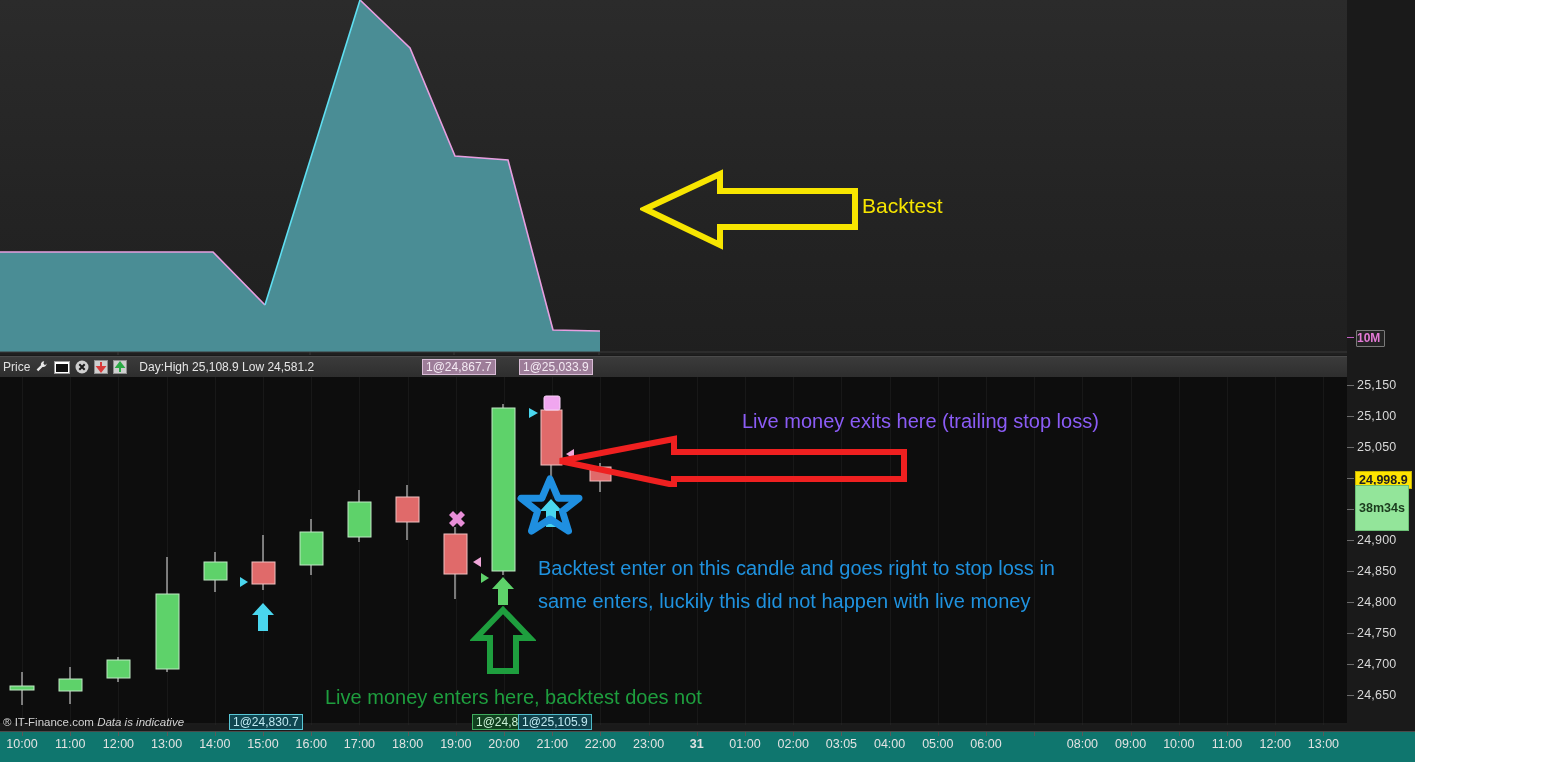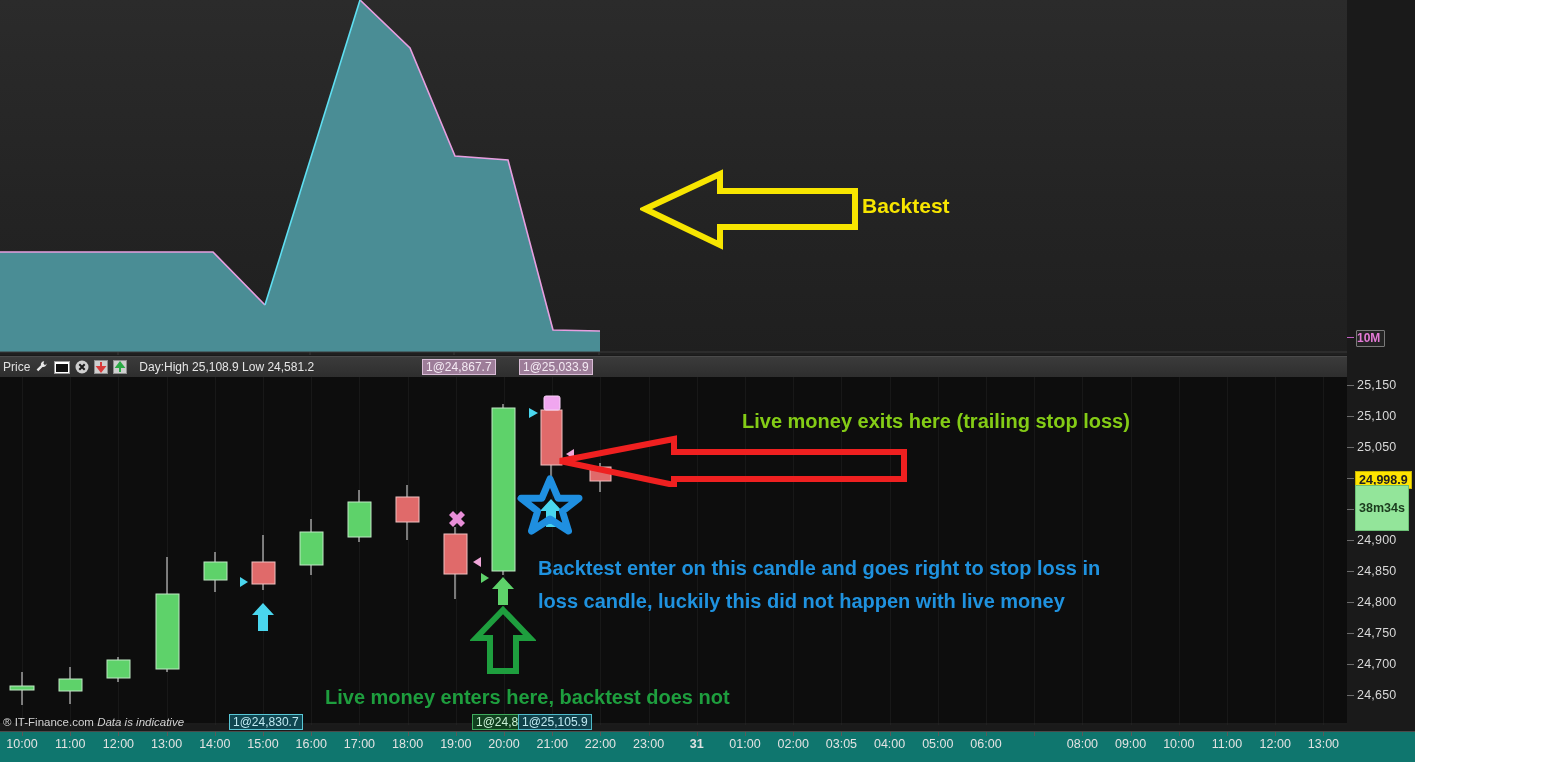--- a/index.html
+++ b/index.html
@@ -45,23 +45,23 @@
   .bot-badge{position:absolute;top:714px;font-size:12px;padding:0 3px;white-space:nowrap;}
 
   
   #time-axis{position:absolute;left:0;top:731px;width:1415px;height:31px;
      background:#0f766e;border-top:1px solid #4a4a4a;}
   .t-lbl{position:absolute;top:5px;color:#e2e2e2;font-size:12.5px;transform:translateX(-50%);white-space:nowrap;}
   .t-lbl.bold{font-weight:bold;}
   .t-tick{position:absolute;top:0;width:1px;height:4px;background:#5a5a5a;}
 
   
-  .ann-text{position:absolute;font-weight:bold;white-space:nowrap;}
+  .ann-text{position:absolute;font-weight:normal;white-space:nowrap;}
   #ann-backtest{left:862px;top:194px;color:#f7e500;font-size:21px;}
-  #ann-live-exit{left:742px;top:410px;color:#84cc16;font-size:20px;}
+  #ann-live-exit{left:742px;top:410px;color:#8b5cf6;font-size:20px;}
   #ann-bt-enter{left:538px;top:552px;color:#1f92df;font-size:20px;line-height:33px;}
   #ann-live-enter{left:325px;top:686px;color:#1e9e3e;font-size:20px;}
   .ann-svg{position:absolute;}
 </style>
 </head>
 <body>
 
 <div id="app">
 
   <div id="equity-panel">
@@ -249,21 +249,21 @@
     </svg>
 
     <svg class="ann-svg" style="left:470px;top:228px;" width="66" height="70">
       <path d="M33,5 L60,33 L46,33 L46,66 L20,66 L20,33 L6,33 Z" fill="none" stroke="#1e9e3e" stroke-width="6" stroke-linejoin="miter"></path>
     </svg>
   </div>
 
   <div id="ann-live-exit" class="ann-text">Live money exits here (trailing stop loss)</div>
   <div id="ann-bt-enter" class="ann-text">
     <div>Backtest enter on this candle and goes right to stop loss in</div>
-    <div>loss candle, luckily this did not happen with live money</div>
+    <div>same enters, luckily this did not happen with live money</div>
   </div>
   <div id="ann-live-enter" class="ann-text">Live money enters here, backtest does not</div>
 
   <div id="watermark">
     <span>® IT-Finance.com</span>
     <i>Data is indicative</i>
   </div>
   <div class="bot-badge" style="left:229px;background:#0f4651;border:1px solid #59c7d6;color:#bfe9f1;">1@24,830.7</div>
   <div class="bot-badge" style="left:472px;background:#10401e;border:1px solid #3fa95c;color:#c8f0d3;width:45px;overflow:hidden;">1@24,84</div>
   <div class="bot-badge" style="left:518px;background:#10414b;border:1px solid #4fb9c9;color:#bfe9f1;">1@25,105.9</div>

